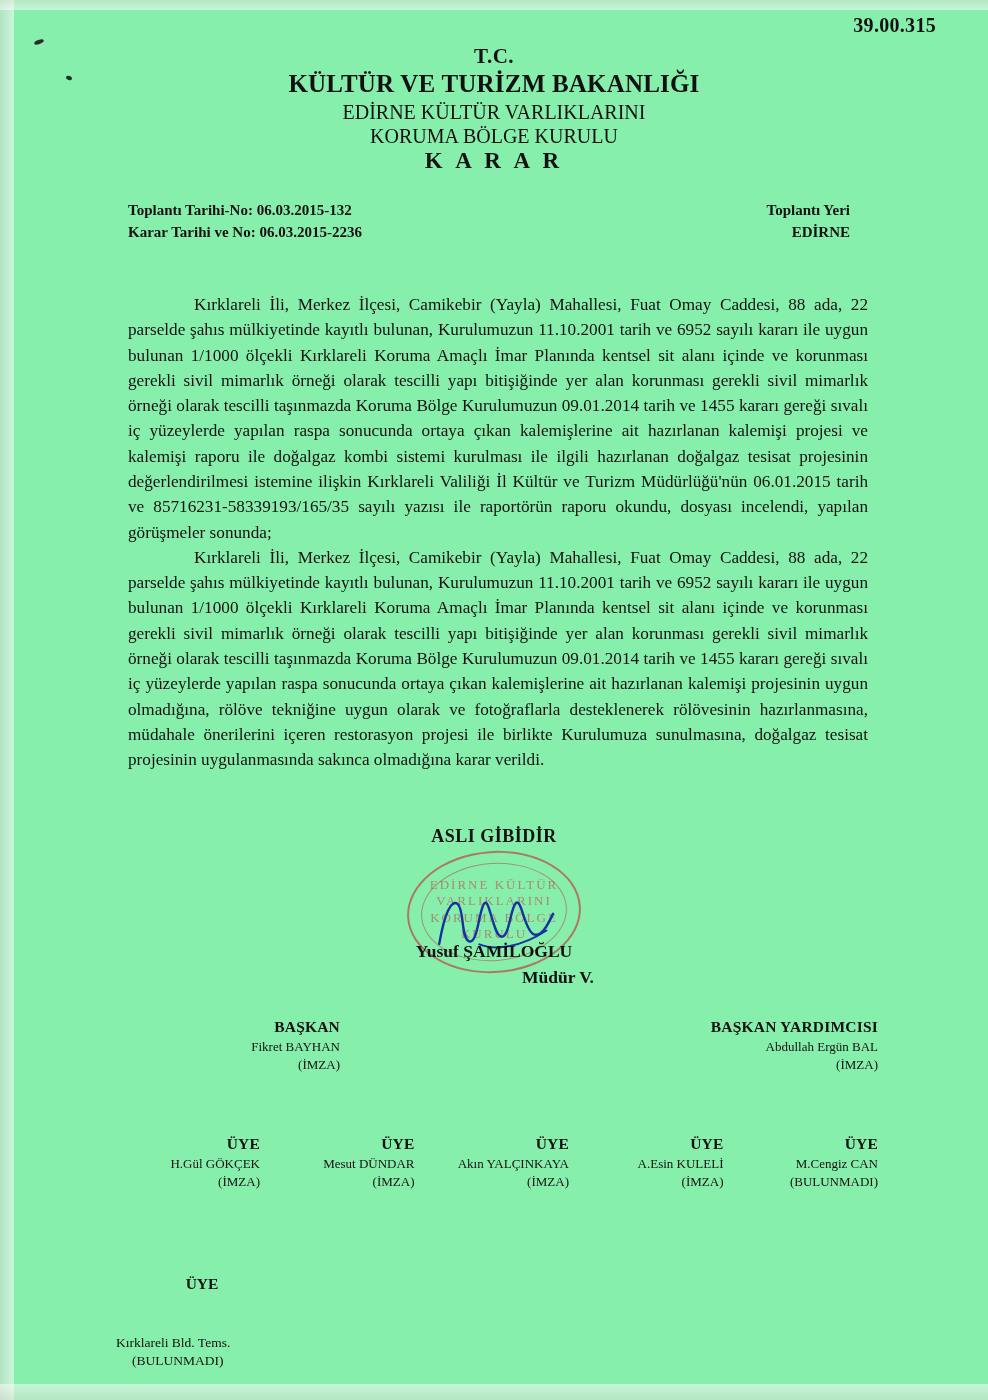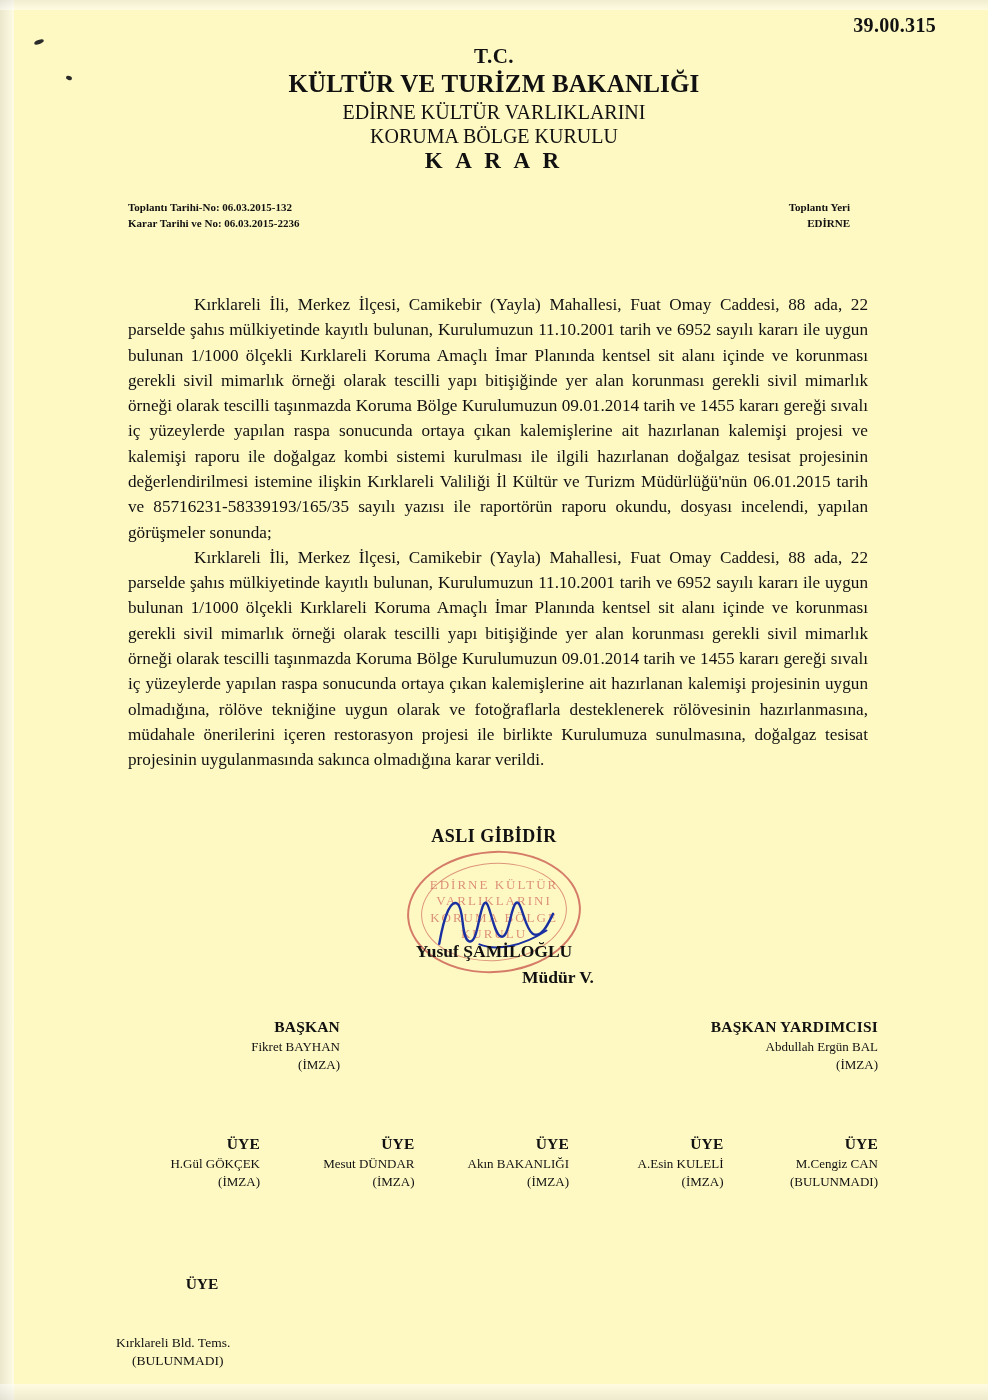--- a/index.html
+++ b/index.html
@@ -11,21 +11,21 @@
     width: 988px;
     height: 1400px;
     position: relative;
     font-family: "Liberation Serif", serif;
     color: #111111;
     overflow: hidden;
   }
   .page {
     position: absolute;
     inset: 0;
-    background: #fef9c3;
+    background: #86efac;
   }
   
   .scan-edge-left {
     position: absolute;
     left: 0; top: 0; bottom: 0;
     width: 14px;
     background: linear-gradient(to right, #d9d8d4, #ffffff);
     opacity: .55;
   }
   .scan-edge-top {
@@ -95,21 +95,21 @@
     position: absolute;
     top: 200px;
     left: 128px;
     right: 120px;
     display: flex;
     justify-content: space-between;
     align-items: flex-start;
   }
   .meta-left div,
   .meta-right div {
-    font-size: 11px;
+    font-size: 15px;
     font-weight: bold;
     line-height: 1.45;
   }
   .meta-right {
     text-align: right;
     padding-right: 18px;
   }
 
   .body-text {
     position: absolute;
@@ -338,21 +338,21 @@
       <div class="person">H.Gül GÖKÇEK</div>
       <div class="state">(İMZA)</div>
     </div>
     <div class="sign-block">
       <div class="role">ÜYE</div>
       <div class="person">Mesut DÜNDAR</div>
       <div class="state">(İMZA)</div>
     </div>
     <div class="sign-block">
       <div class="role">ÜYE</div>
-      <div class="person">Akın BAKANLIĞI</div>
+      <div class="person">Akın YALÇINKAYA</div>
       <div class="state">(İMZA)</div>
     </div>
     <div class="sign-block">
       <div class="role">ÜYE</div>
       <div class="person">A.Esin KULELİ</div>
       <div class="state">(İMZA)</div>
     </div>
     <div class="sign-block">
       <div class="role">ÜYE</div>
       <div class="person">M.Cengiz CAN</div>

